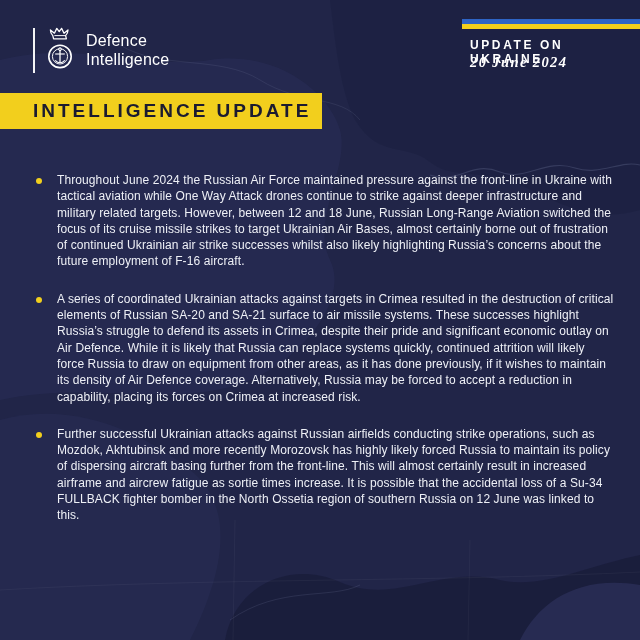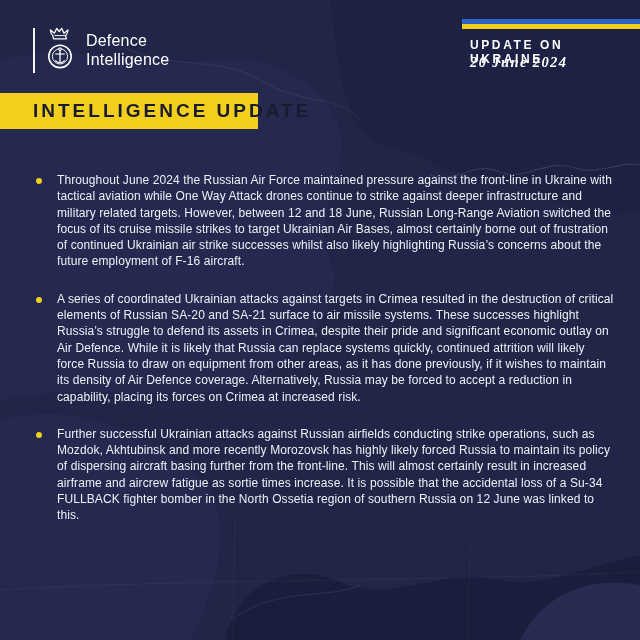--- a/index.html
+++ b/index.html
@@ -17,21 +17,21 @@
   .flag-stripe{position:absolute;left:462px;top:19px;width:178px;height:10px;}
   .flag-stripe .blue{height:5px;background:#2e64c5;}
   .flag-stripe .yellow{height:5px;background:#f2cf1d;}
   .update-label{position:absolute;left:470px;top:38px;color:#ffffff;
     font-size:12px;font-weight:700;letter-spacing:2.6px;}
   .update-date{position:absolute;left:470px;top:54px;color:#ffffff;
     font-size:14.5px;font-style:italic;font-weight:700;letter-spacing:1.4px;
     font-family:"Liberation Serif", serif;}
   
   .banner{
-    position:absolute;left:0;top:93px;width:258px;height:36px;
+    position:absolute;left:0;top:93px;width:322px;height:36px;
     background:#f2cf1d;display:flex;align-items:center;
   }
   .banner-title{
     color:#1b1b30;font-size:19px;font-weight:700;letter-spacing:3px;
     padding-left:33px;white-space:nowrap;
   }
   
   .content{position:absolute;left:36px;top:172px;width:578px;}
   .bullet-row{display:flex;margin-bottom:21px;}
   .dot{flex:0 0 6px;width:6px;height:6px;border-radius:50%;

